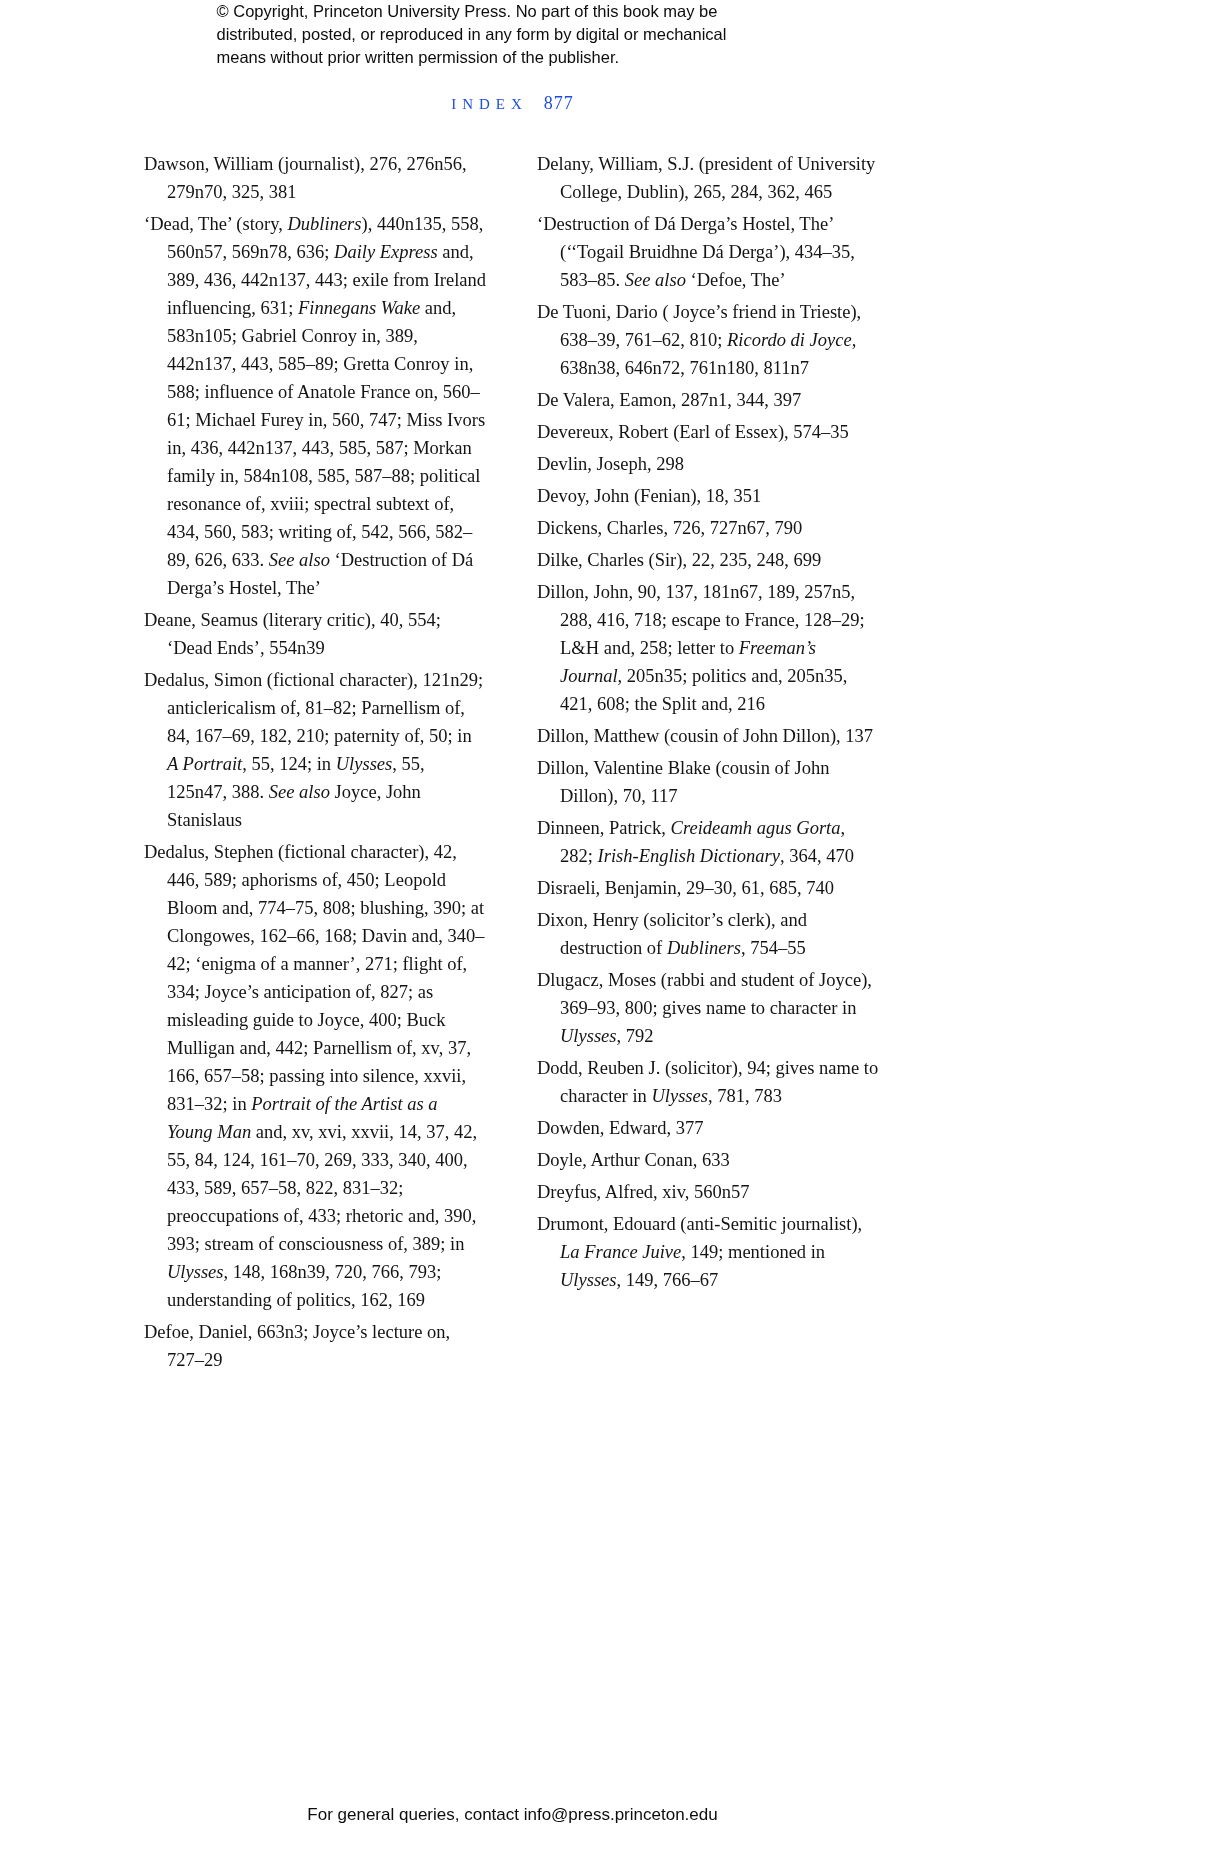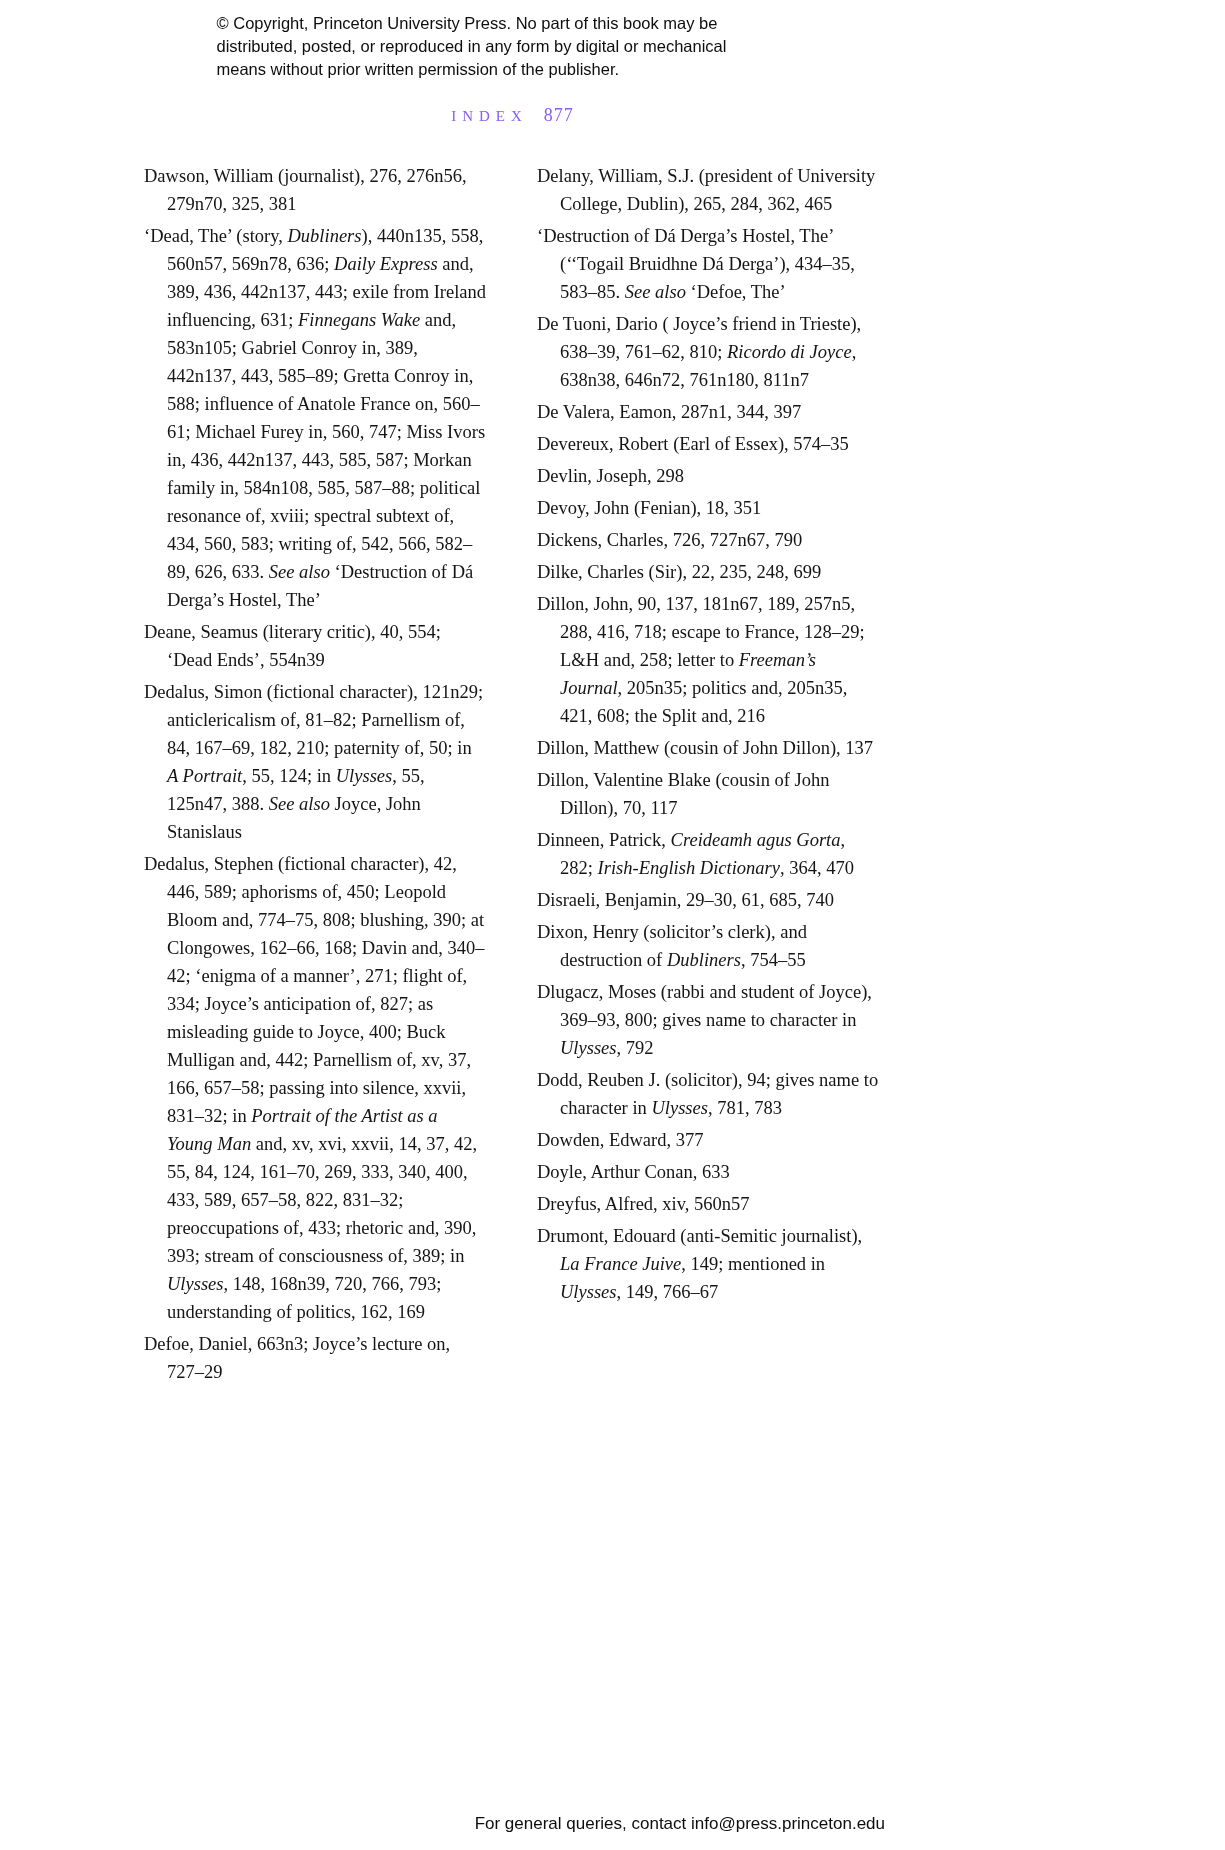--- a/index.html
+++ b/index.html
@@ -8,35 +8,34 @@
     width: 1225px;
     height: 1850px;
     background: #ffffff;
     color: #141414;
     overflow: hidden;
     font-family: "Liberation Serif", serif;
   }
   .content {
     width: 745px;
     margin-left: 140px;
-    padding-top: 12px;
   }
   .copyright {
     width: 592px;
     margin: 0 auto;
     font-family: "Liberation Sans", sans-serif;
     font-size: 16.5px;
     line-height: 23px;
     color: #0d0d0d;
     text-align: left;
   }
   .index-header {
     margin-top: 24px;
     text-align: center;
-    color: #8b5cf6;
+    color: #1d4ed8;
   }
   .index-header .word {
     font-size: 15px;
     letter-spacing: 6px;
     font-variant: small-caps;
     text-transform: uppercase;
   }
   .index-header .pagenum {
     font-size: 18px;
     margin-left: 16px;
@@ -56,23 +55,23 @@
     line-height: 28px;
     text-align: left;
     text-indent: -23px;
     padding-left: 23px;
     color: #141414;
   }
   .entry i { }
   .footer {
     position: absolute;
     left: 140px;
-    bottom: 16px;
+    bottom: 25px;
     width: 745px;
-    text-align: right;
+    text-align: center;
     font-family: "Liberation Sans", sans-serif;
     font-size: 17px;
     color: #0d0d0d;
   }
 </style>
 </head>
 <body>
 
 <div class="page">
   <div class="content">

